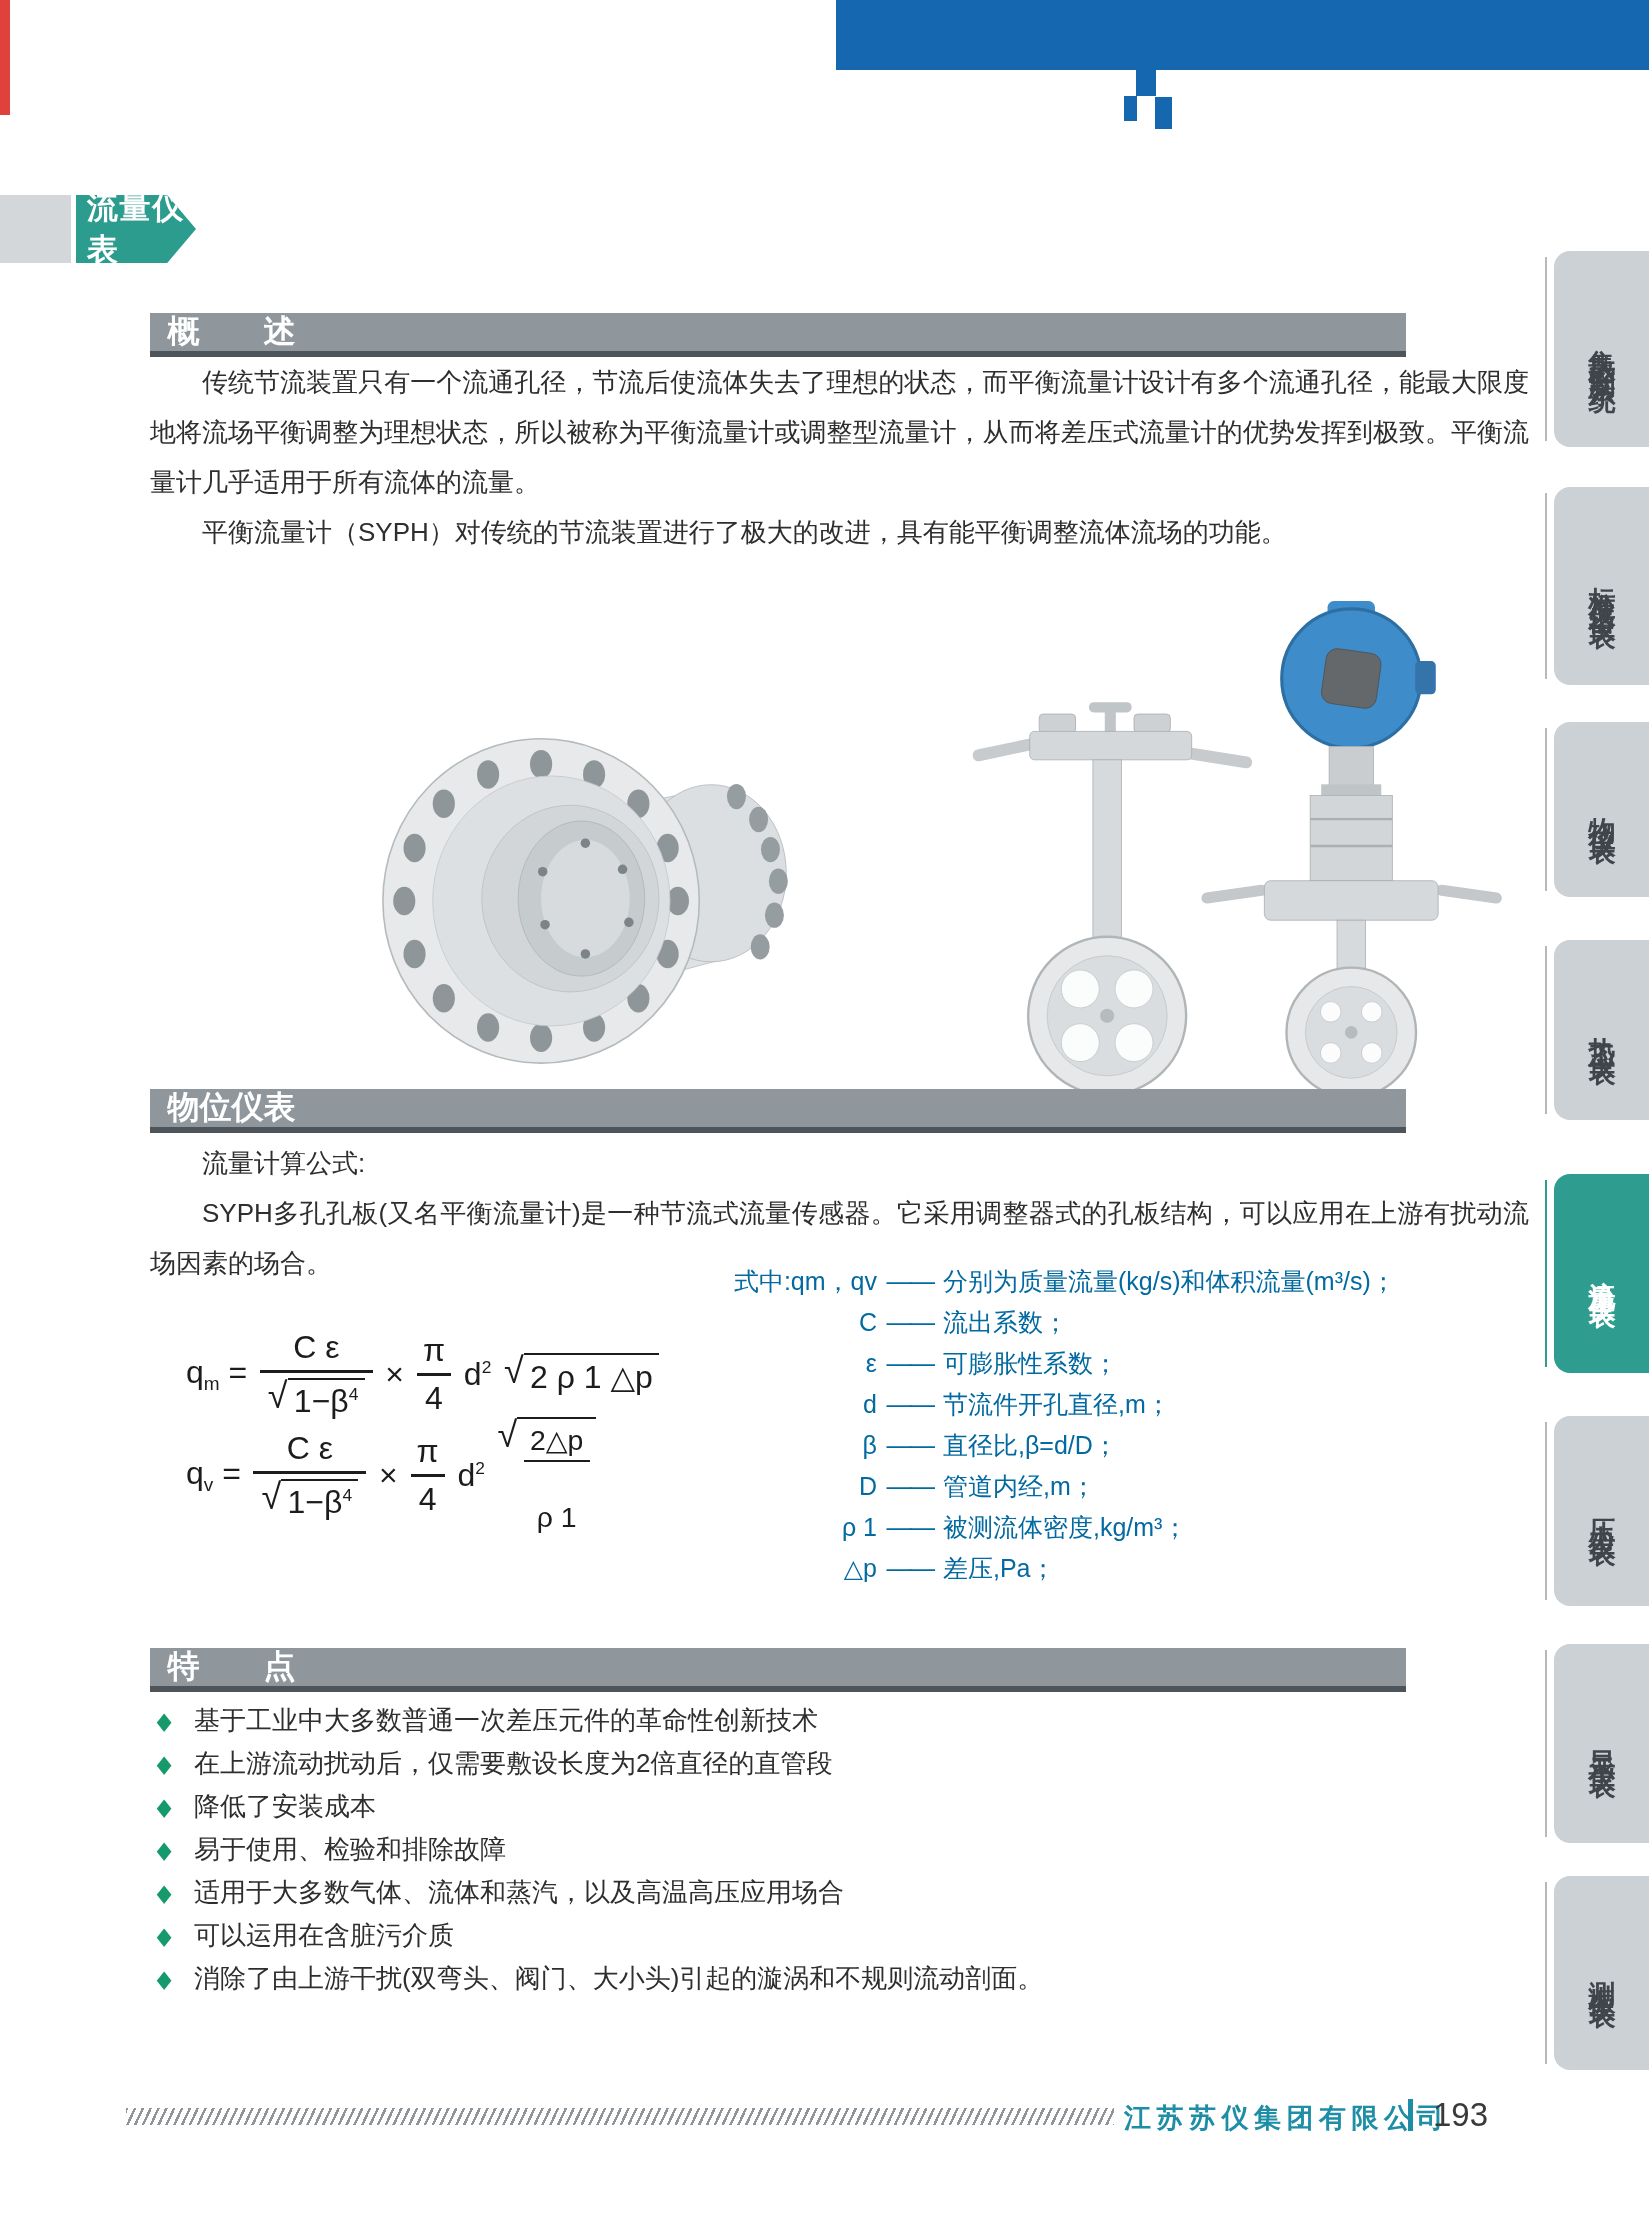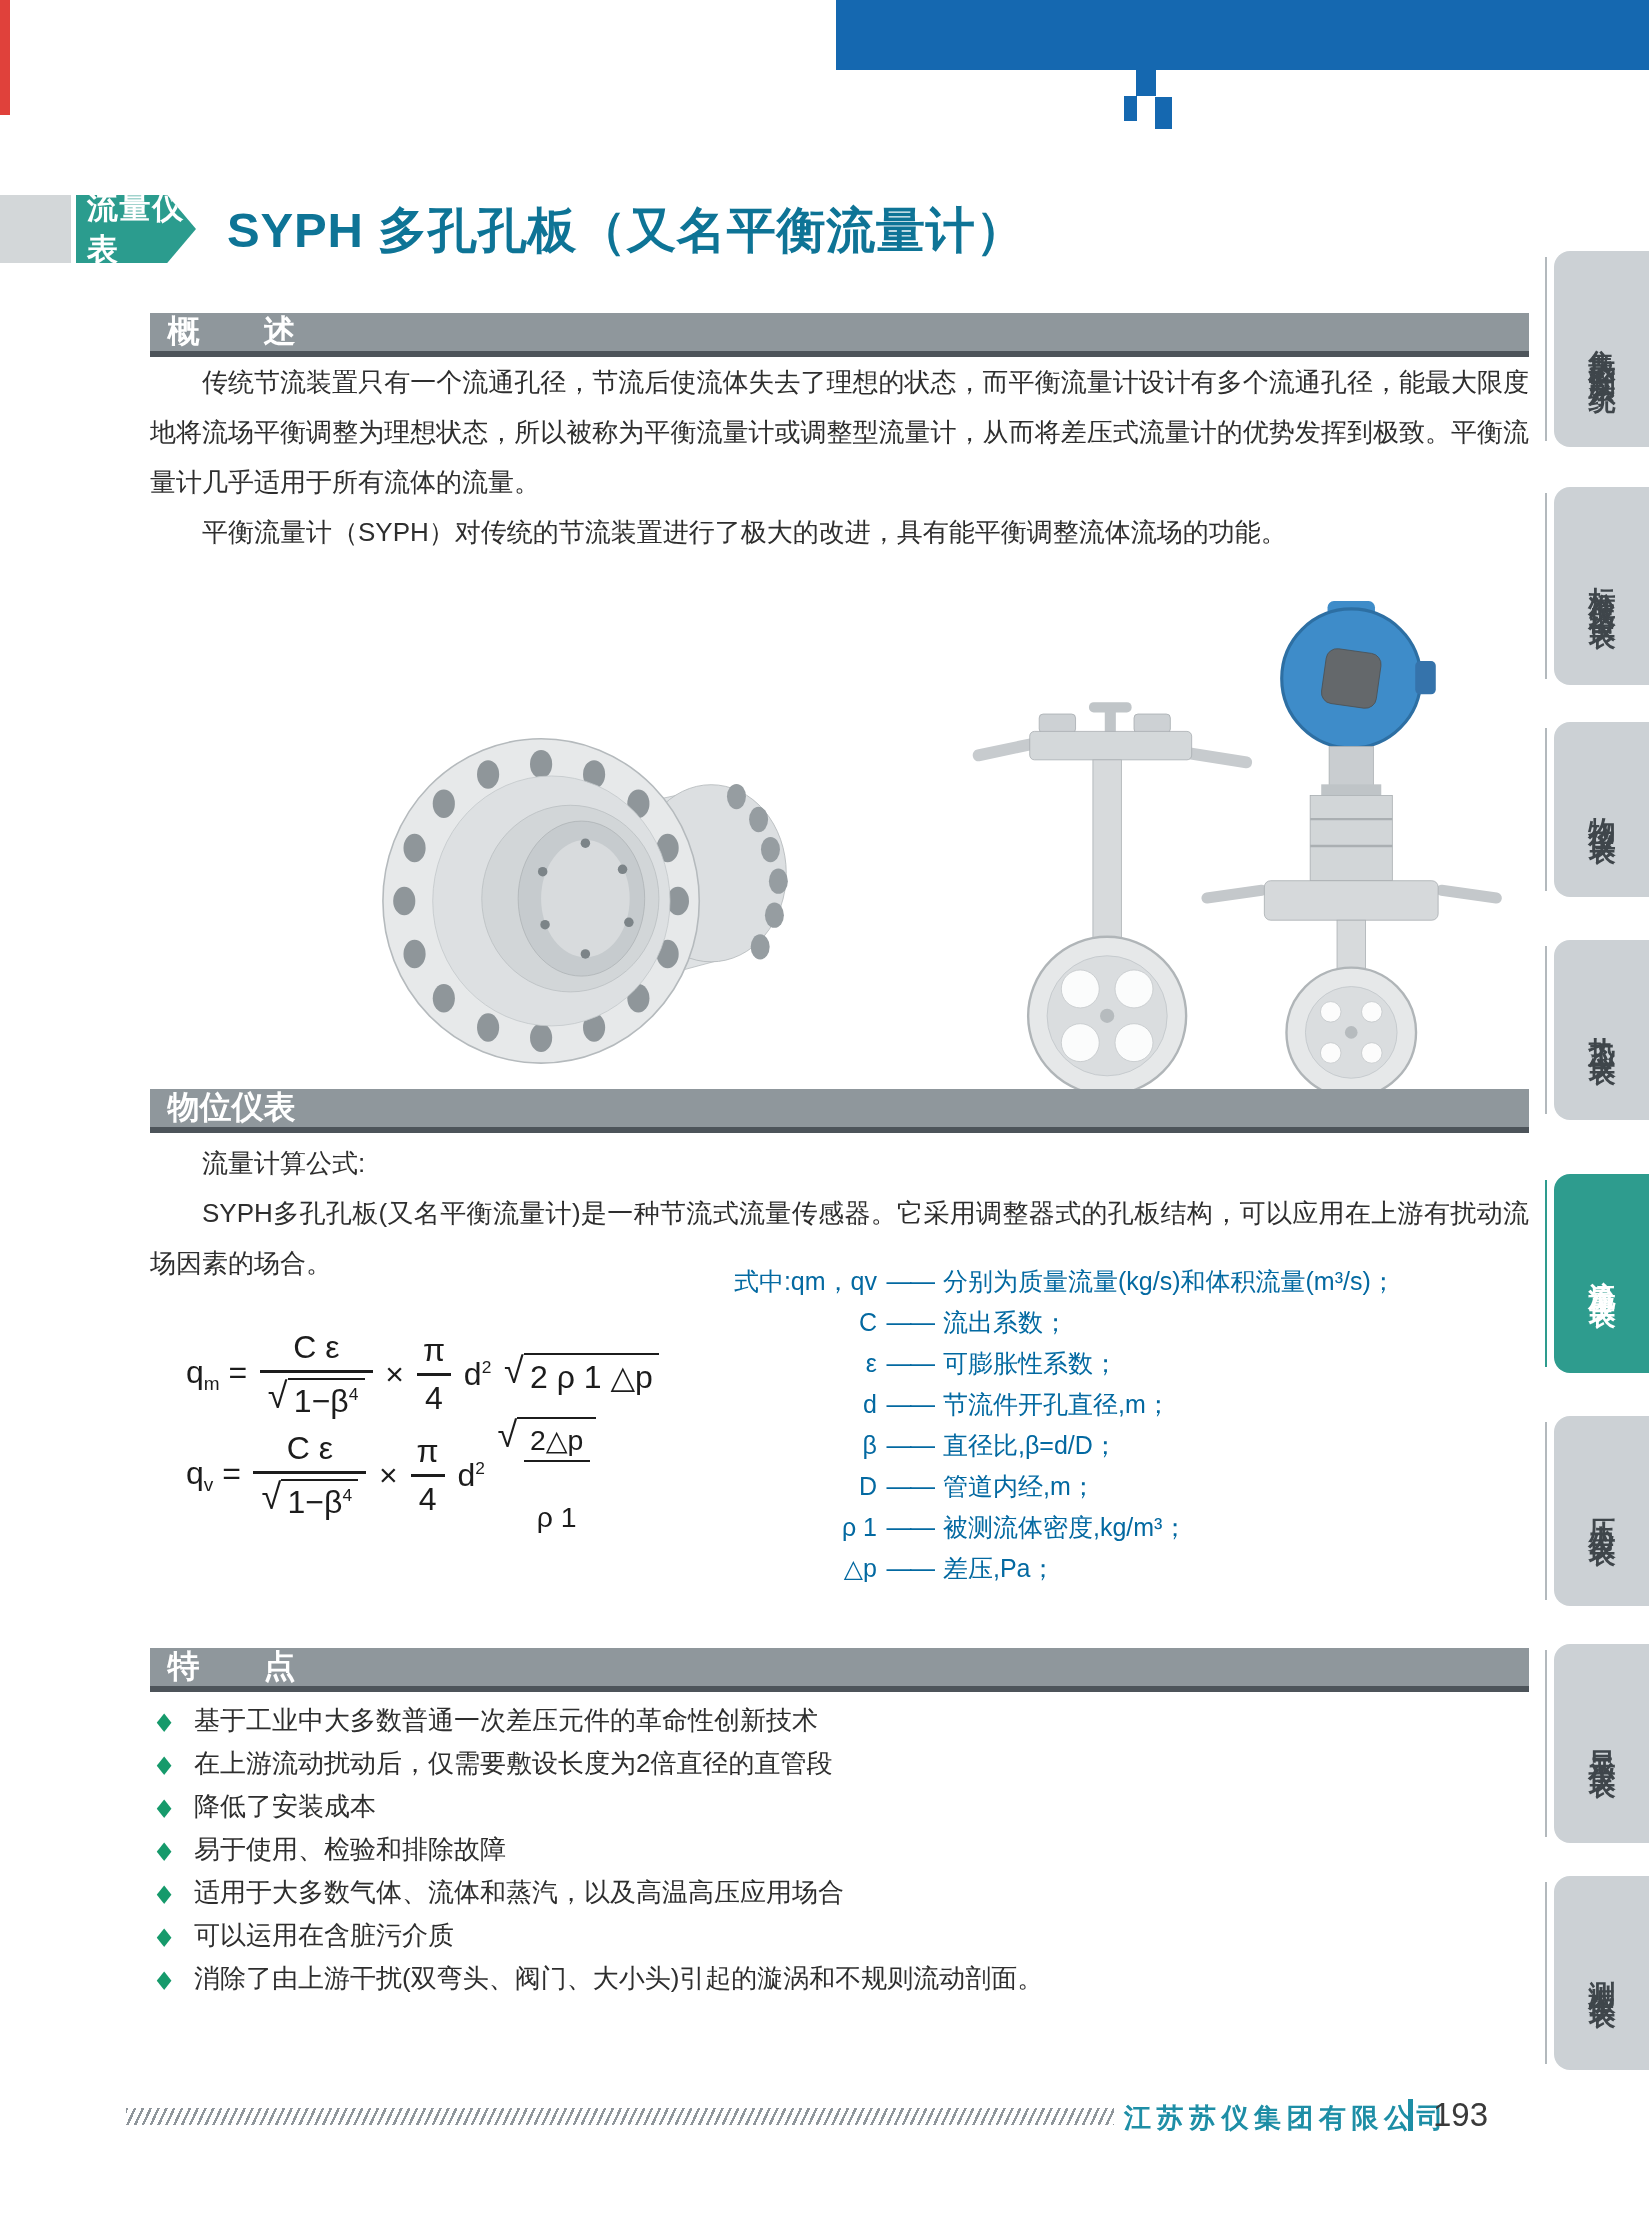--- a/index.html
+++ b/index.html
@@ -13,21 +13,21 @@
   .blue-sq3{position:absolute;left:1155px;top:97px;width:17.4px;height:32px;background:#1568b0;}
   
   .gray-block{position:absolute;left:0;top:195px;width:71px;height:68px;background:#d3d7d9;}
   .badge{position:absolute;left:76px;top:195px;width:120px;height:68px;background:#2b9c8e;
          clip-path:polygon(0 0,76% 0,100% 50%,76% 100%,0 100%);
          display:flex;align-items:center;justify-content:flex-start;}
   .badge span{color:#fff;font-weight:bold;font-size:31px;padding-left:11px;letter-spacing:1.6px;}
   .page-title{position:absolute;left:227px;top:198px;font-size:49px;font-weight:bold;
               color:#0e7496;letter-spacing:0.8px;white-space:nowrap;}
   
-  .section-bar{position:absolute;left:150px;width:1379px;height:38px;background:#8f979c;
+  .section-bar{position:absolute;left:150px;width:1256px;height:38px;background:#8f979c;
                border-bottom:6.3px solid #4d545a;display:flex;align-items:center;}
   .section-bar span{color:#fff;font-weight:bold;font-size:32px;padding-left:17.4px;}
   .bar-overview{top:313px;}
   .bar-principle{top:1089px;}
   .bar-features{top:1648px;}
   
   .bodytext{position:absolute;left:150px;width:1379px;font-size:26px;line-height:50px;
             text-align:justify;color:#2e2e2e;}
   .bodytext p{margin:0;text-indent:2em;}
   .overview-text{top:357px;}
@@ -84,21 +84,20 @@
   <div class="red-strip"></div>
   <div class="blue-banner"></div>
   <div class="blue-sq1"></div>
   <div class="blue-sq2"></div>
   <div class="blue-sq3"></div>
 
   <div class="gray-block"></div>
   <div class="badge">
     <span>流量仪表</span>
   </div>
-  <div class="page-title">SYPH 多孔孔板（又名平衡流量计）</div>
 
   <div class="section-bar bar-overview">
     <span>概　　述</span>
   </div>
   <div class="bodytext overview-text">
     <p>传统节流装置只有一个流通孔径，节流后使流体失去了理想的状态，而平衡流量计设计有多个流通孔径，能最大限度地将流场平衡调整为理想状态，所以被称为平衡流量计或调整型流量计，从而将差压式流量计的优势发挥到极致。平衡流量计几乎适用于所有流体的流量。</p>
     <p>平衡流量计（SYPH）对传统的节流装置进行了极大的改进，具有能平衡调整流体流场的功能。</p>
   </div>
 
   <svg class="photo" style="left:371px;top:723px;" width="443" height="348" viewBox="0 0 560 440">

